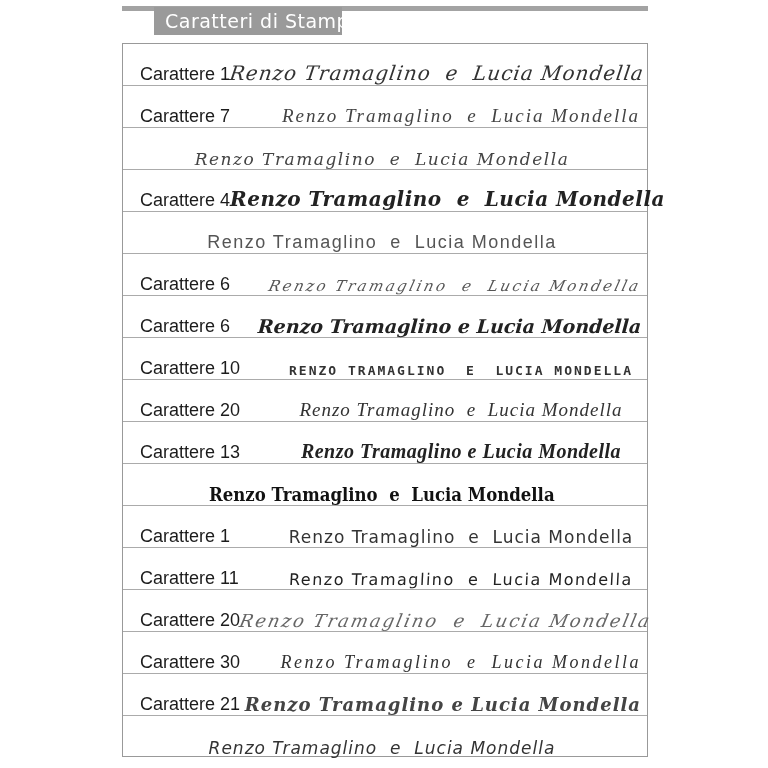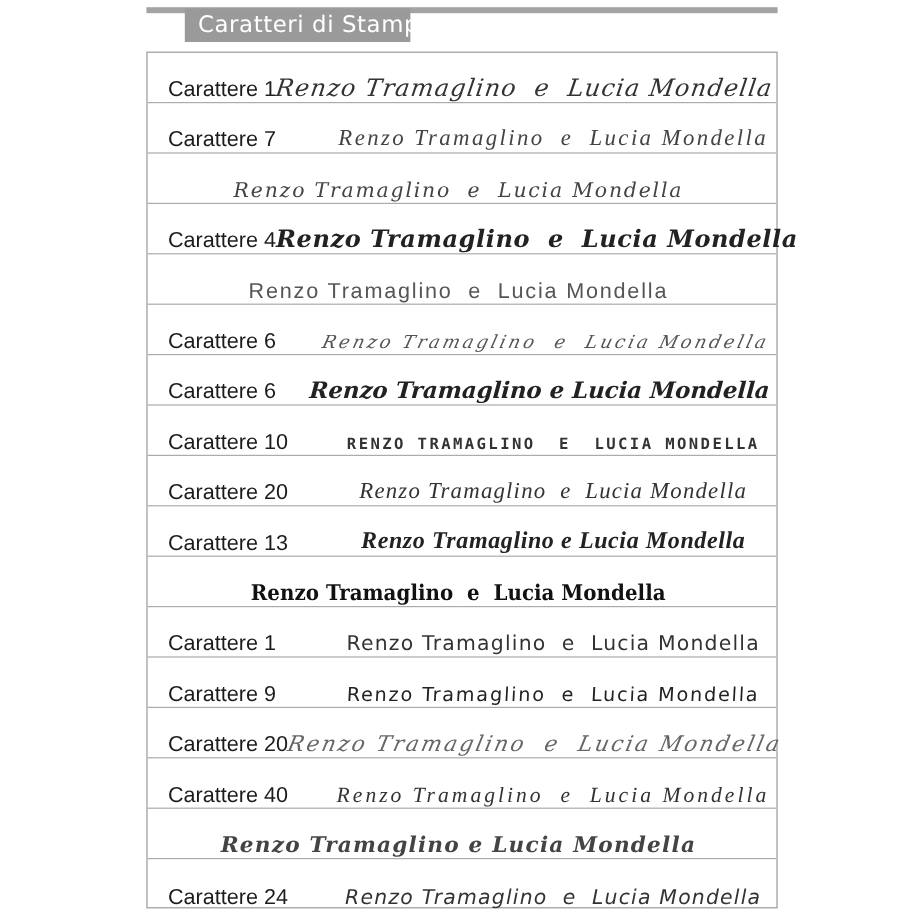--- a/index.html
+++ b/index.html
@@ -120,36 +120,36 @@
   <div class="row">
     <div class="sample-wrap"><span class="sample f15">Renzo Tramaglino  e  Lucia Mondella</span></div>
   </div>
 
   <div class="row">
     <div class="label">Carattere 1</div>
     <div class="sample-wrap"><span class="sample f16">Renzo Tramaglino  e  Lucia Mondella</span></div>
   </div>
 
   <div class="row">
-    <div class="label">Carattere 9</div>
+    <div class="label">Carattere 11</div>
     <div class="sample-wrap"><span class="sample f17">Renzo Tramaglino  e  Lucia Mondella</span></div>
   </div>
 
   <div class="row">
     <div class="label">Carattere 20</div>
     <div class="sample-wrap"><span class="sample f18">Renzo Tramaglino  e  Lucia Mondella</span></div>
   </div>
 
   <div class="row">
-    <div class="label">Carattere 40</div>
+    <div class="label">Carattere 30</div>
     <div class="sample-wrap"><span class="sample f20">Renzo Tramaglino  e  Lucia Mondella</span></div>
   </div>
 
   <div class="row">
+    <div class="label">Carattere 21</div>
     <div class="sample-wrap"><span class="sample f21">Renzo Tramaglino e Lucia Mondella</span></div>
   </div>
 
   <div class="row">
-    <div class="label">Carattere 24</div>
     <div class="sample-wrap"><span class="sample f24">Renzo Tramaglino  e  Lucia Mondella</span></div>
   </div>
 
 </div>
 
 </body></html>

